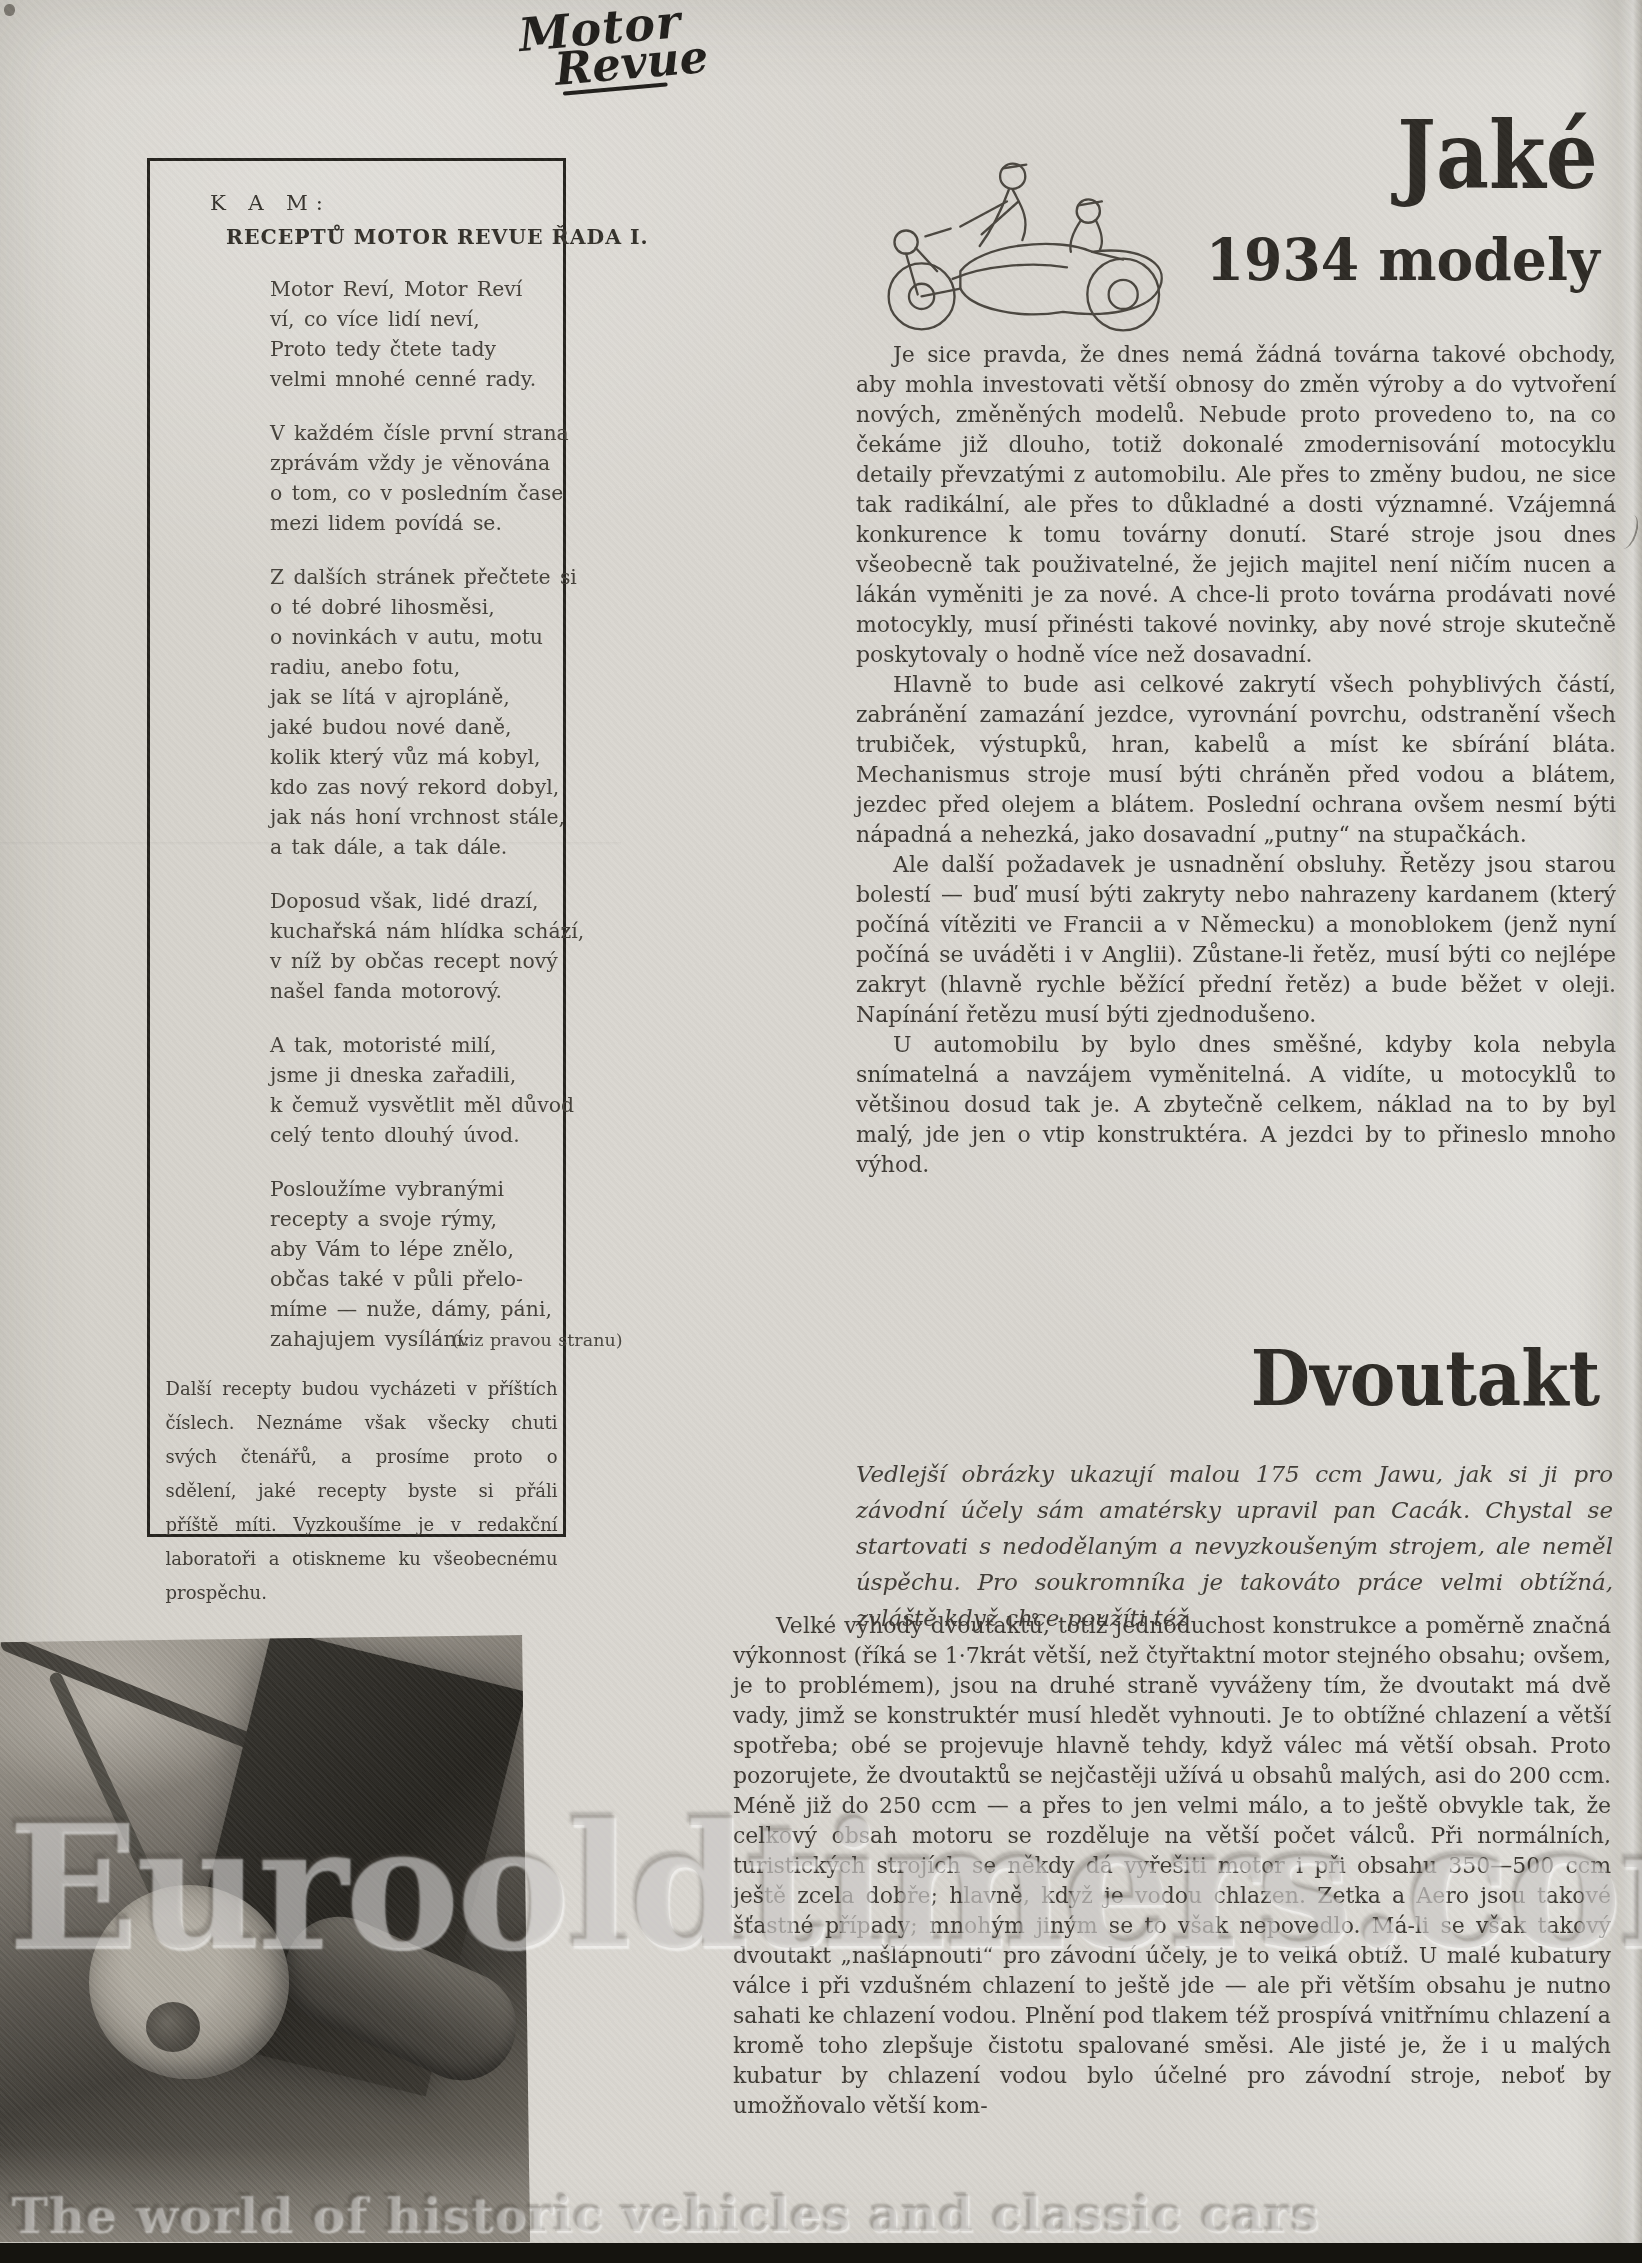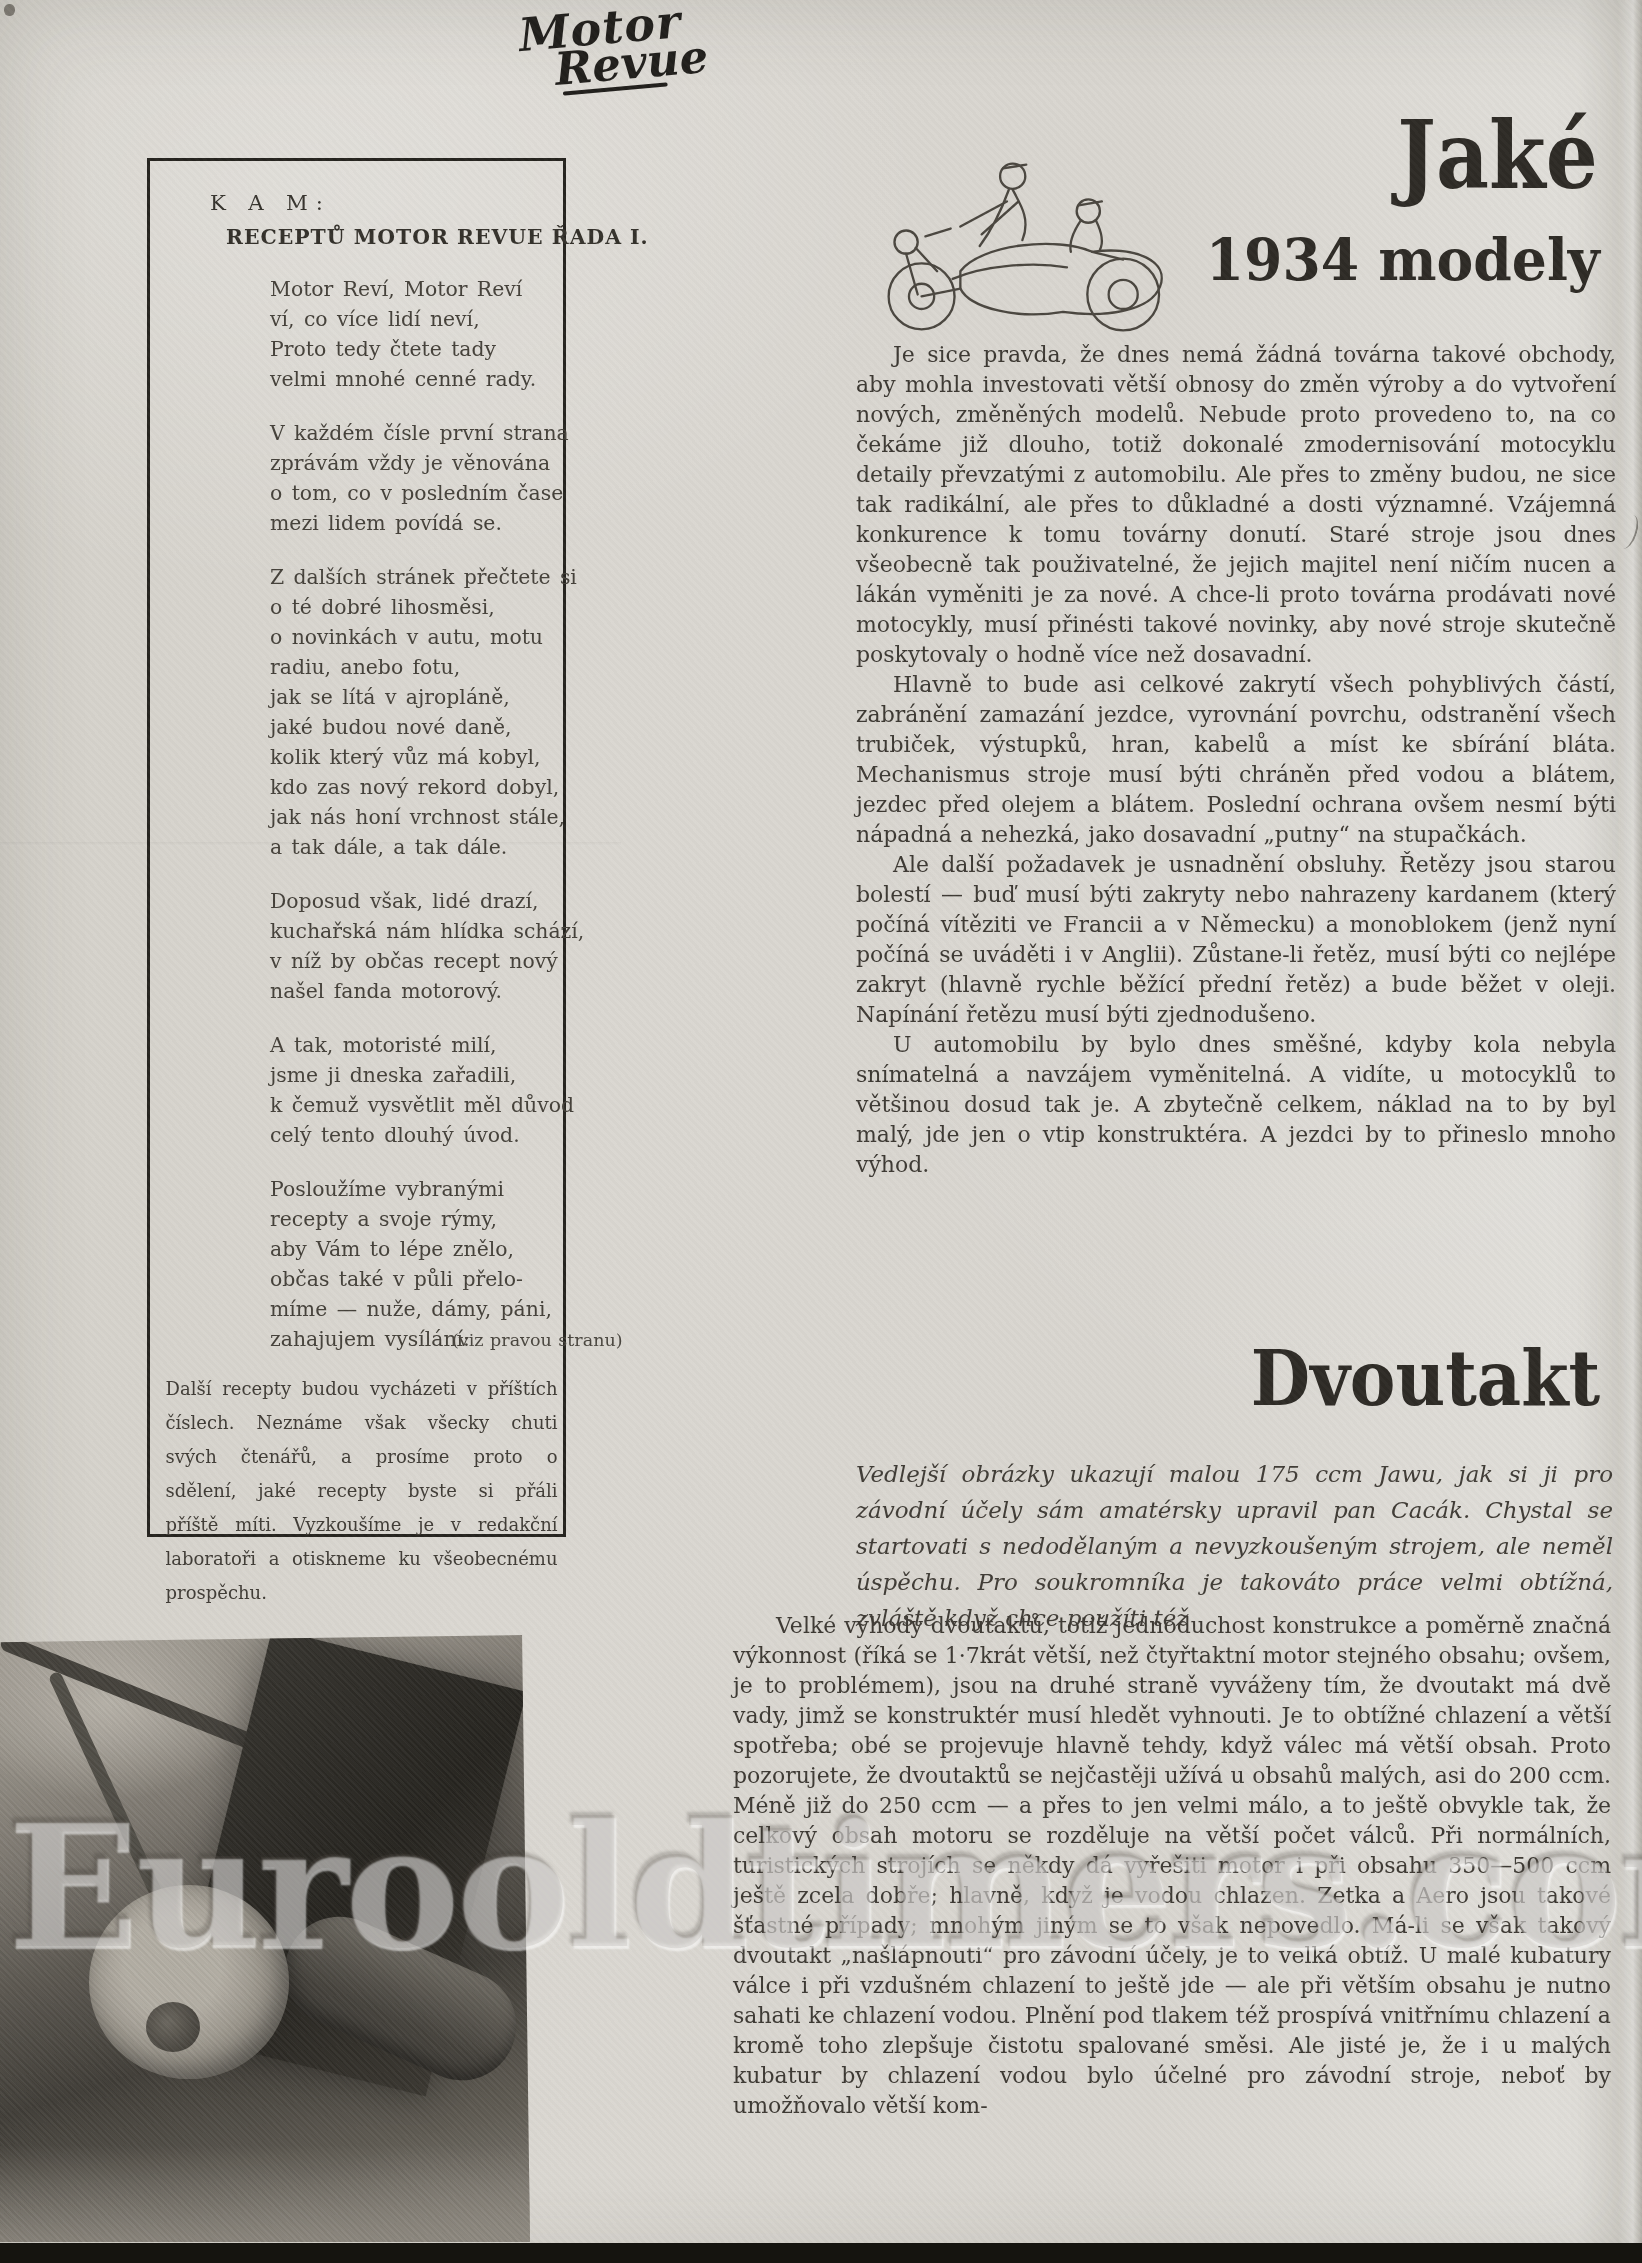--- a/index.html
+++ b/index.html
@@ -177,16 +177,17 @@
     <div class="tube2"></div>
     <div class="panel"></div>
     <div class="exhaust"></div>
     <div class="disc"></div>
     <div class="hub"></div>
     <div class="ground"></div>
     <div class="grain"></div>
   </div>
 
   <div class="wm-main">Eurooldtimers.com</div>
+  <div class="wm-tag">The world of historic vehicles and classic cars</div>
   <div class="bottom-bar"></div>
 
 </div>
 
 
 </body></html>

